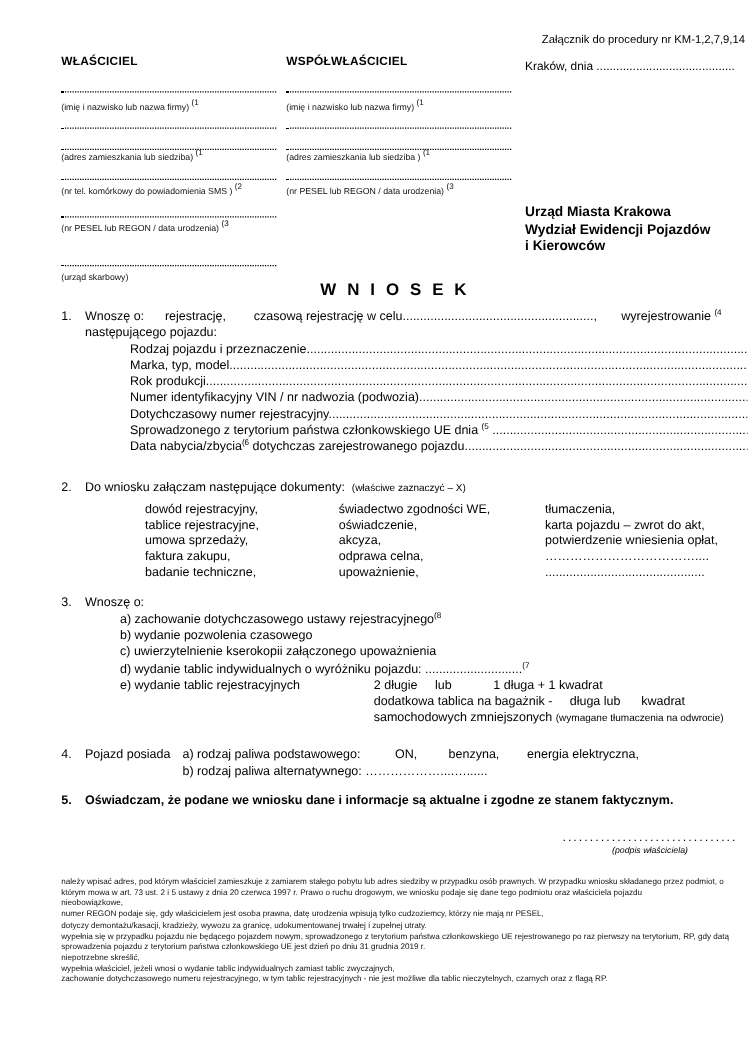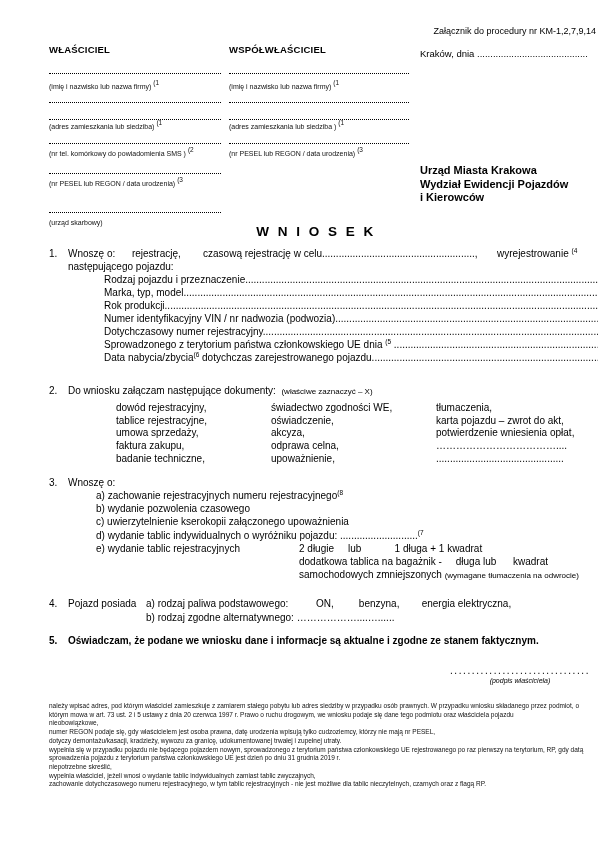--- a/index.html
+++ b/index.html
@@ -132,42 +132,42 @@
       <div>..............................................</div>
     </div>
   </div>
 
   <div class="abs sec" style="top:476px">
     <div class="srow">
       <div class="num">3.</div>
       <div>Wnoszę o:</div>
     </div>
     <div class="items">
-      <div><span>a) zachowanie rejestracyjnych numeru rejestracyjnego</span><sup>(8</sup></div>
+      <div><span>a) zachowanie dotychczasowego ustawy rejestracyjnego</span><sup>(8</sup></div>
       <div>b) wydanie pozwolenia czasowego</div>
       <div>c) uwierzytelnienie kserokopii załączonego upoważnienia</div>
       <div><span>d) wydanie tablic indywidualnych o wyróżniku pojazdu: ............................</span><sup>(7</sup></div>
       <div class="e-block" style="height:52px">
         <span>e) wydanie tablic rejestracyjnych</span>
         <div class="e-col">
           <div class="pre">2 długie     lub            1 długa + 1 kwadrat</div>
           <div class="pre">dodatkowa tablica na bagażnik -     długa lub      kwadrat</div>
           <div class="pre"><span>samochodowych zmniejszonych </span><span class="small">(wymagane tłumaczenia na odwrocie)</span></div>
         </div>
       </div>
     </div>
   </div>
 
   <div class="abs sec" style="top:597px">
     <div class="srow">
       <div class="num">4.</div>
       <div class="s4label">Pojazd posiada</div>
       <div class="s4col">
         <div class="pre">a) rodzaj paliwa podstawowego:          ON,         benzyna,        energia elektryczna,</div>
-        <div class="pre">b) rodzaj zgodne alternatywnego: ………………....…......</div>
+        <div class="pre">b) rodzaj paliwa alternatywnego: ………………....…......</div>
       </div>
     </div>
   </div>
 
   <div class="abs sec" style="top:634px">
     <div class="srow">
       <div class="num b">5.</div>
       <div class="b">Oświadczam, że podane we wniosku dane i informacje są aktualne i zgodne ze stanem faktycznym.</div>
     </div>
   </div>

